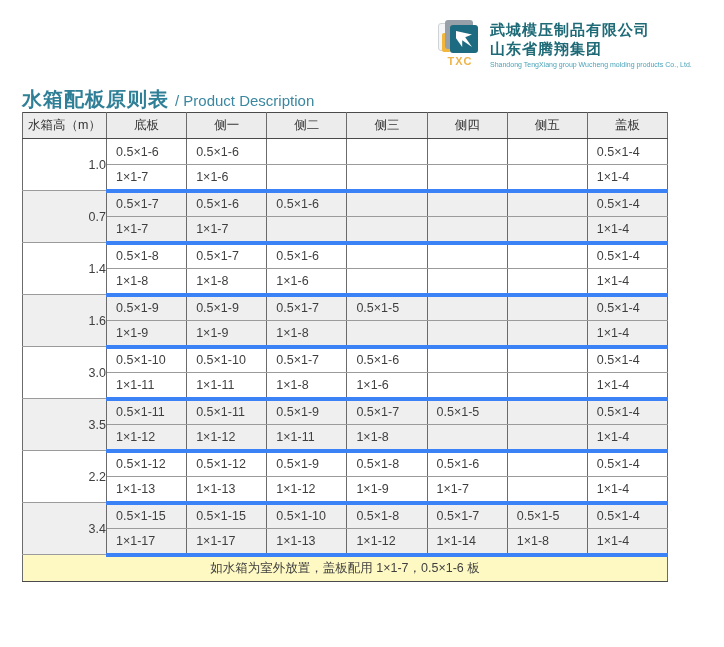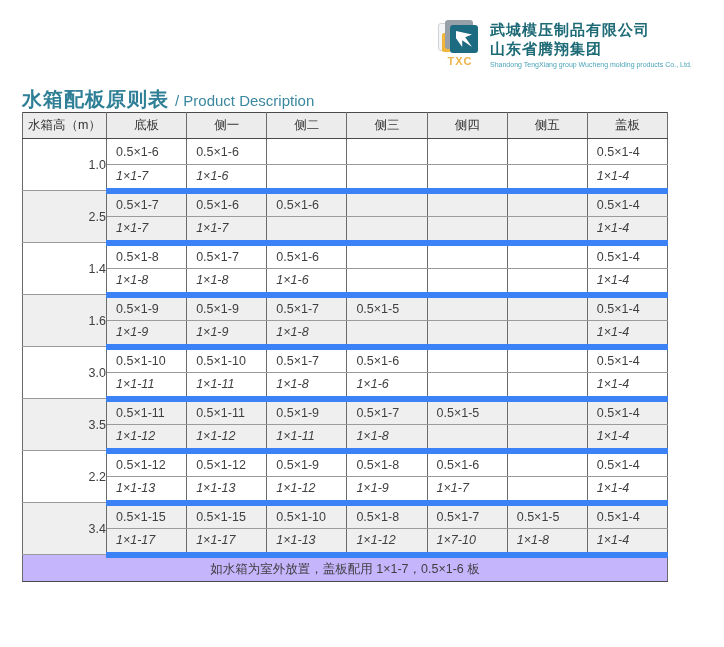--- a/index.html
+++ b/index.html
@@ -37,23 +37,23 @@
   table { border-collapse: collapse; table-layout: fixed; width: 646px;
     font-size: 12.5px; color: #3f3f3f; border: 1px solid #4a4a4a; }
   col.c-h { width: 84px; }
   th, td { border-left: 1px solid #6b6b6b; border-right: 1px solid #6b6b6b;
     height: 26px; padding: 0; vertical-align: middle; }
   thead th { background: #ececec; font-weight: normal; text-align: center;
     border-bottom: 1px solid #4a4a4a; color: #333; }
   td.cell { text-align: left; padding-left: 9px; }
   td.height { text-align: right; border-bottom: 1px solid #4a4a4a; }
   tr.row-a td { border-bottom: 1px solid #9b9b9b; }
-  tr.row-b td { border-bottom: 6px solid #3b82f6; font-style: italic; }
+  tr.row-b td { border-bottom: 4px solid #3b82f6; }
   tr.shade td { background: #efefef; }
-  tr.foot td { text-align: center; background: #c4b5fd; height: 27px; border-bottom: 1px solid #4a4a4a; }
+  tr.foot td { text-align: center; background: #fef9c3; height: 27px; border-bottom: 1px solid #4a4a4a; }
 </style>
 </head>
 <body>
 
 <div class="page">
 
   <div class="logo">
     <div class="logo-mark">
       <div class="card card-back"></div>
       <div class="card card-yel"></div>
@@ -114,21 +114,21 @@
           <tr class="row-b">
             <td class="cell">1×1-7</td>
             <td class="cell">1×1-6</td>
             <td class="cell"></td>
             <td class="cell"></td>
             <td class="cell"></td>
             <td class="cell"></td>
             <td class="cell">1×1-4</td>
           </tr>
           <tr class="row-a shade">
-            <td class="height" rowspan="2">2.5</td>
+            <td class="height" rowspan="2">0.7</td>
             <td class="cell">0.5×1-7</td>
             <td class="cell">0.5×1-6</td>
             <td class="cell">0.5×1-6</td>
             <td class="cell"></td>
             <td class="cell"></td>
             <td class="cell"></td>
             <td class="cell">0.5×1-4</td>
           </tr>
           <tr class="row-b shade">
             <td class="cell">1×1-7</td>
@@ -242,21 +242,21 @@
             <td class="cell">0.5×1-8</td>
             <td class="cell">0.5×1-7</td>
             <td class="cell">0.5×1-5</td>
             <td class="cell">0.5×1-4</td>
           </tr>
           <tr class="row-b shade">
             <td class="cell">1×1-17</td>
             <td class="cell">1×1-17</td>
             <td class="cell">1×1-13</td>
             <td class="cell">1×1-12</td>
-            <td class="cell">1×7-10</td>
+            <td class="cell">1×1-14</td>
             <td class="cell">1×1-8</td>
             <td class="cell">1×1-4</td>
           </tr>
           <tr class="foot">
             <td colspan="8">如水箱为室外放置，盖板配用 1×1-7，0.5×1-6 板</td>
           </tr>
         </tbody>
     </table>
   </div>
 

